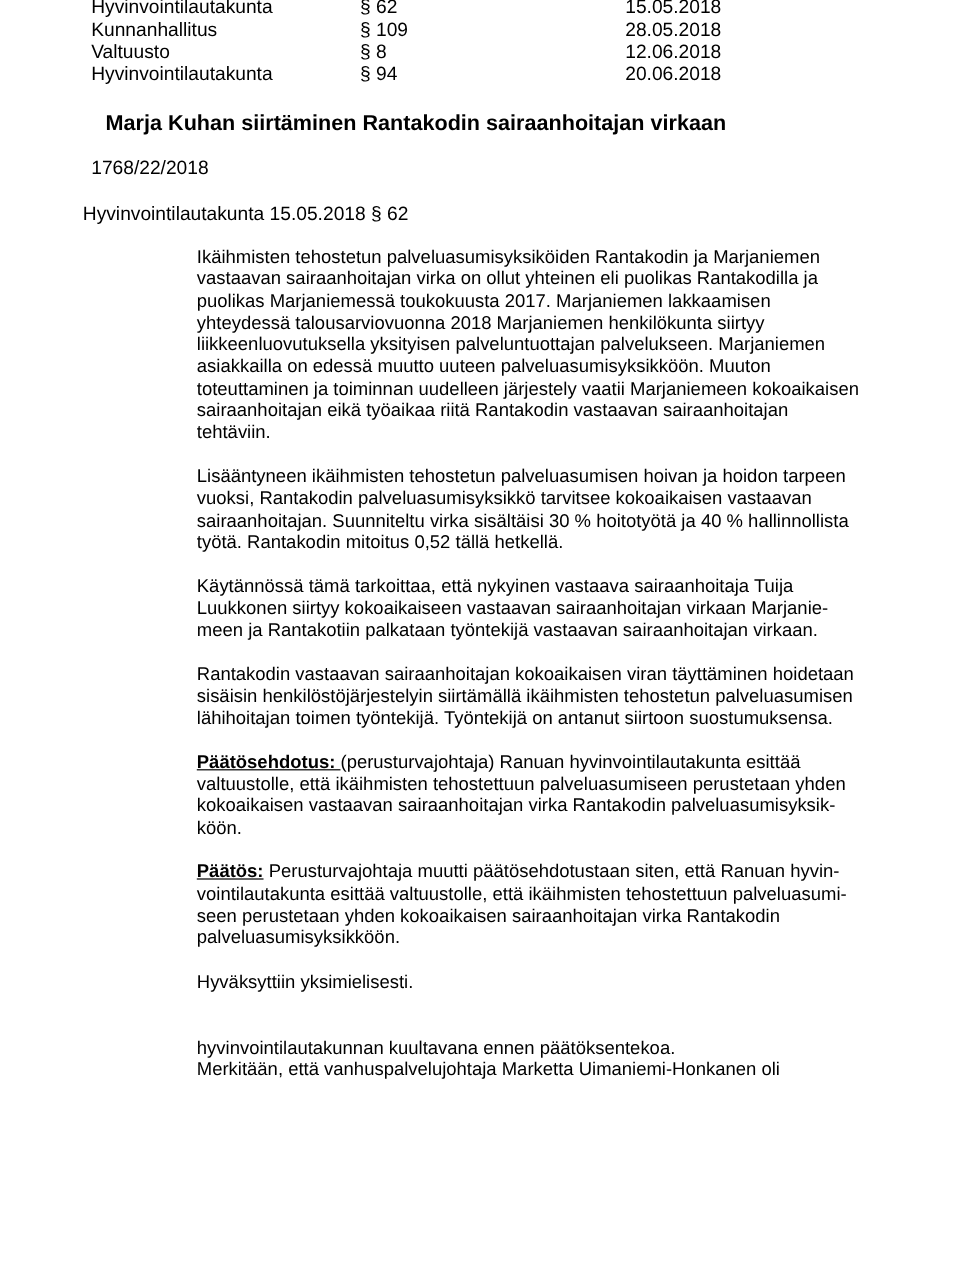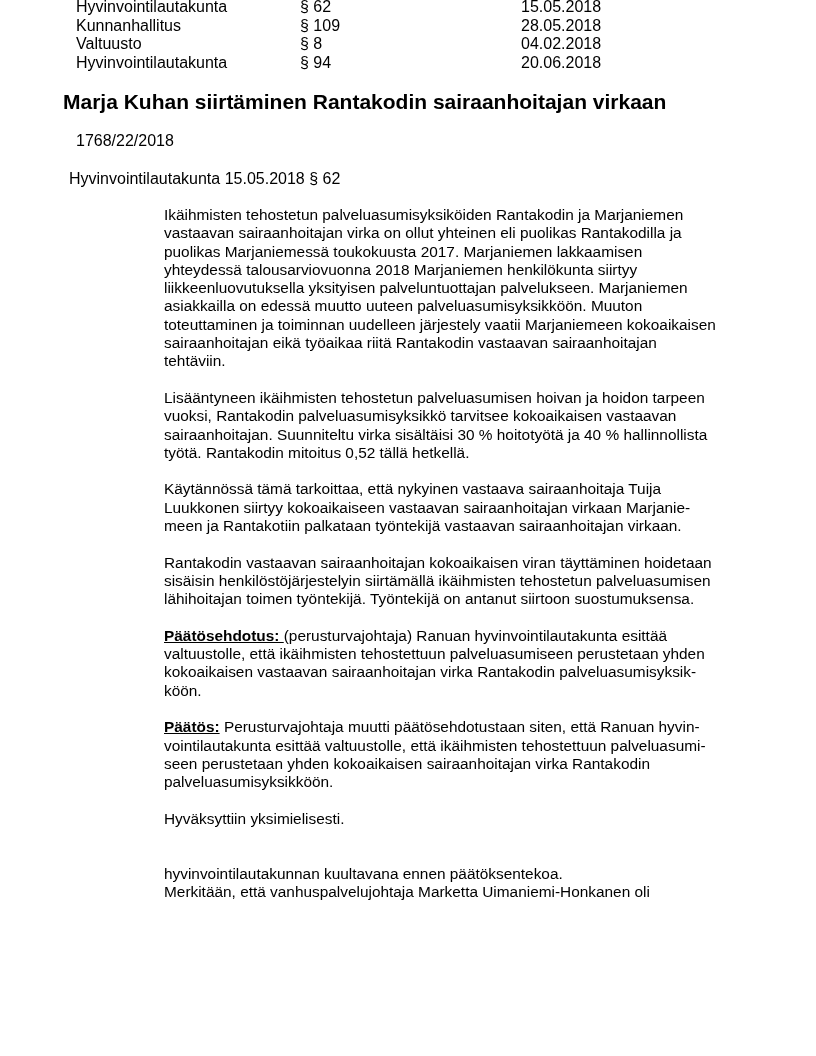--- a/index.html
+++ b/index.html
@@ -27,23 +27,23 @@
       height: 18.5px;
       line-height: 18.5px;
       font-size: 16px;
     }
     .history-row .body-name { position: absolute; left: 0; }
     .history-row .section { position: absolute; left: 224px; }
     .history-row .date { position: absolute; left: 445px; }
 
     .title {
       position: absolute;
-      left: 63px;
+      left: 88px;
       top: 91px;
-      font-size: 21px;
+      font-size: 18px;
       font-weight: bold;
       line-height: 22px;
       margin: 0;
       white-space: nowrap;
     }
     .diary-no {
       position: absolute;
       left: 76px;
       top: 131px;
       line-height: 20px;
@@ -87,21 +87,21 @@
     <span class="date">15.05.2018</span>
   </div>
   <div class="history-row">
     <span class="body-name">Kunnanhallitus</span>
     <span class="section">§ 109</span>
     <span class="date">28.05.2018</span>
   </div>
   <div class="history-row">
     <span class="body-name">Valtuusto</span>
     <span class="section">§ 8</span>
-    <span class="date">04.02.2018</span>
+    <span class="date">12.06.2018</span>
   </div>
   <div class="history-row">
     <span class="body-name">Hyvinvointilautakunta</span>
     <span class="section">§ 94</span>
     <span class="date">20.06.2018</span>
   </div>
 </div>
 
 <h1 class="title">Marja Kuhan siirtäminen Rantakodin sairaanhoitajan virkaan</h1>
 <div class="diary-no">1768/22/2018</div>

